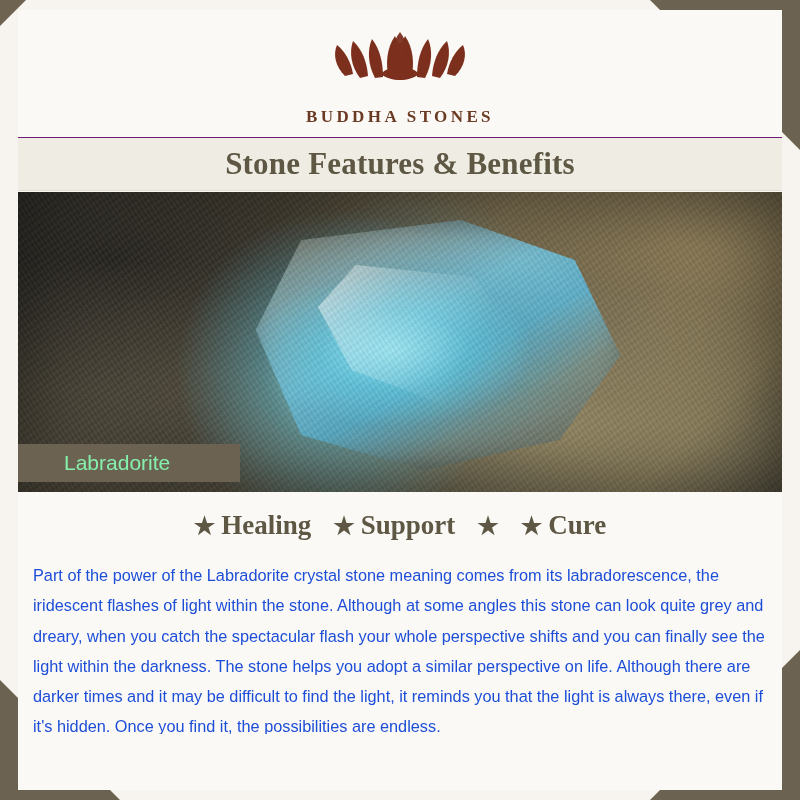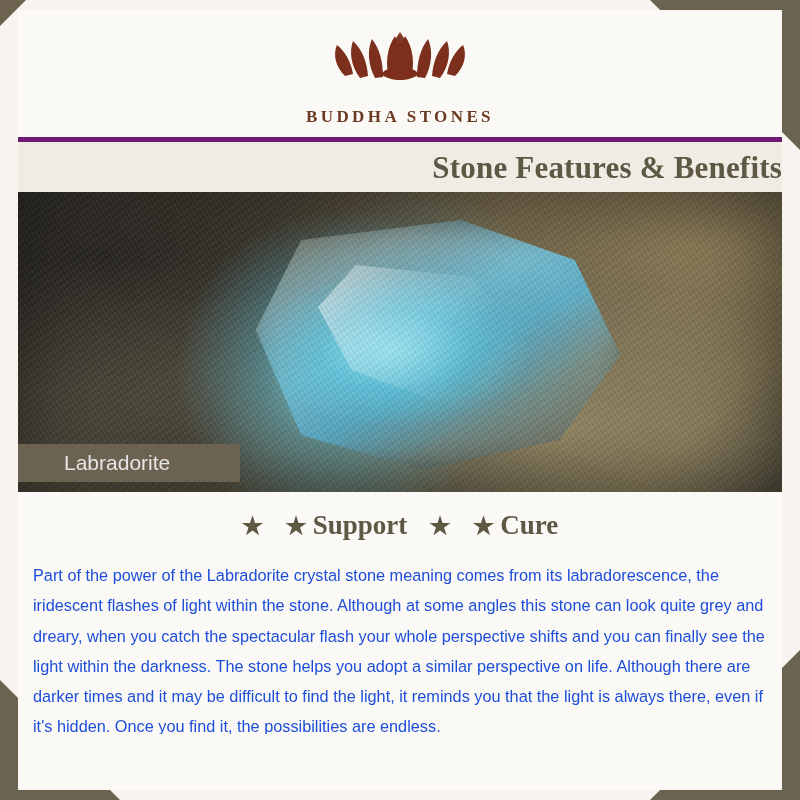--- a/index.html
+++ b/index.html
@@ -79,25 +79,25 @@
   }
 
   
   .title-band {
     position: absolute;
     left: 18px;
     right: 18px;
     top: 137px;
     height: 52px;
     background: #efece4;
-    border-top: 5px solid #701a75;
+    border-top: 1px solid #701a75;
     border-bottom: 1px solid #e3ded2;
     display: flex;
     align-items: center;
-    justify-content: flex-end;
+    justify-content: center;
   }
   .title-band .title {
     font-family: "Liberation Serif", serif;
     font-weight: bold;
     font-size: 31px;
     color: #5d5743;
     letter-spacing: 0.2px;
   }
 
   
@@ -168,21 +168,21 @@
     height: 38px;
     min-width: 222px;
     background: #6b6251;
     display: flex;
     align-items: center;
     padding-left: 46px;
     padding-right: 28px;
     box-sizing: border-box;
   }
   .name-tag .label {
-    color: #e5e5e5;
+    color: #86efac;
     font-size: 21px;
     font-family: "Liberation Sans", sans-serif;
   }
 
   
   .benefits {
     position: absolute;
     left: 18px;
     right: 18px;
     top: 510px;
@@ -275,20 +275,21 @@
     <div class="hero-vignette"></div>
   </div>
 
   <div class="name-tag">
     <span class="label">Labradorite</span>
   </div>
 
   <div class="benefits">
     <div class="benefit">
       <span class="star">★</span>
+      <span>Healing</span>
     </div>
     <div class="benefit">
       <span class="star">★</span>
       <span>Support</span>
     </div>
     <div class="benefit">
       <span class="star">★</span>
     </div>
     <div class="benefit">
       <span class="star">★</span>

